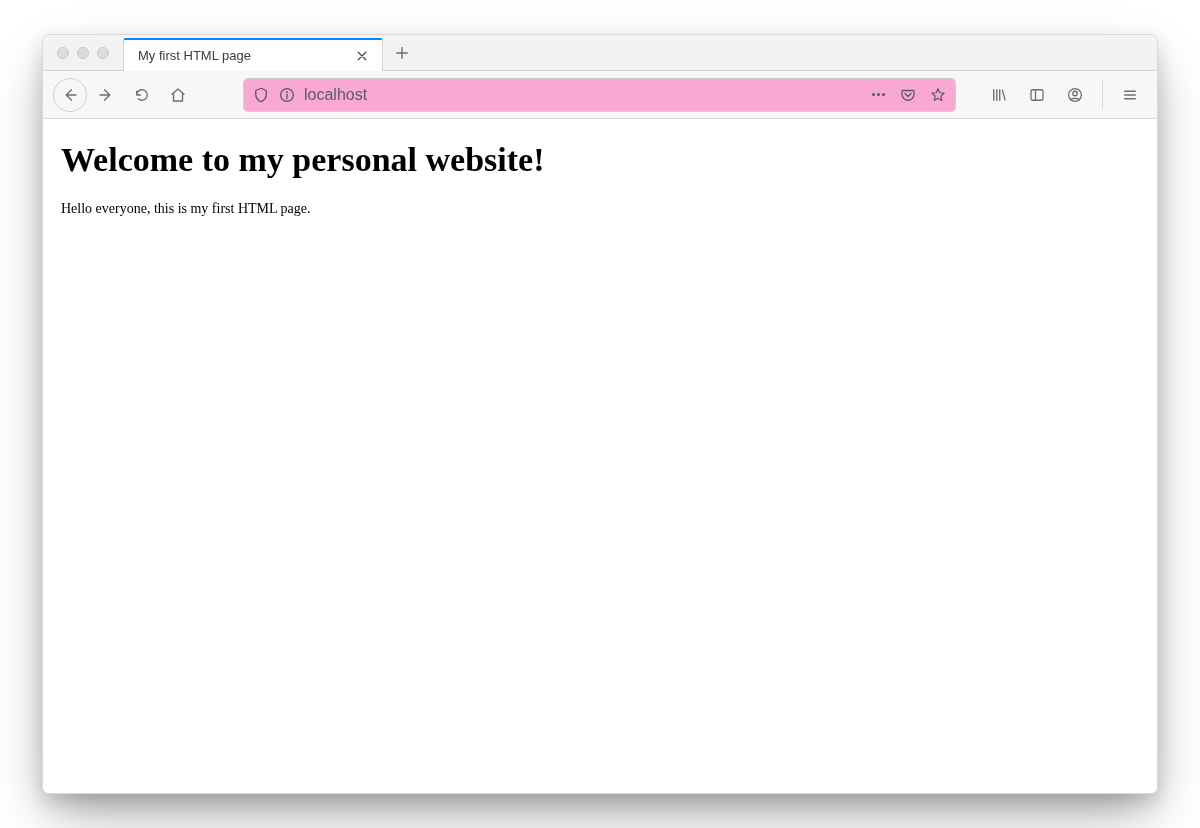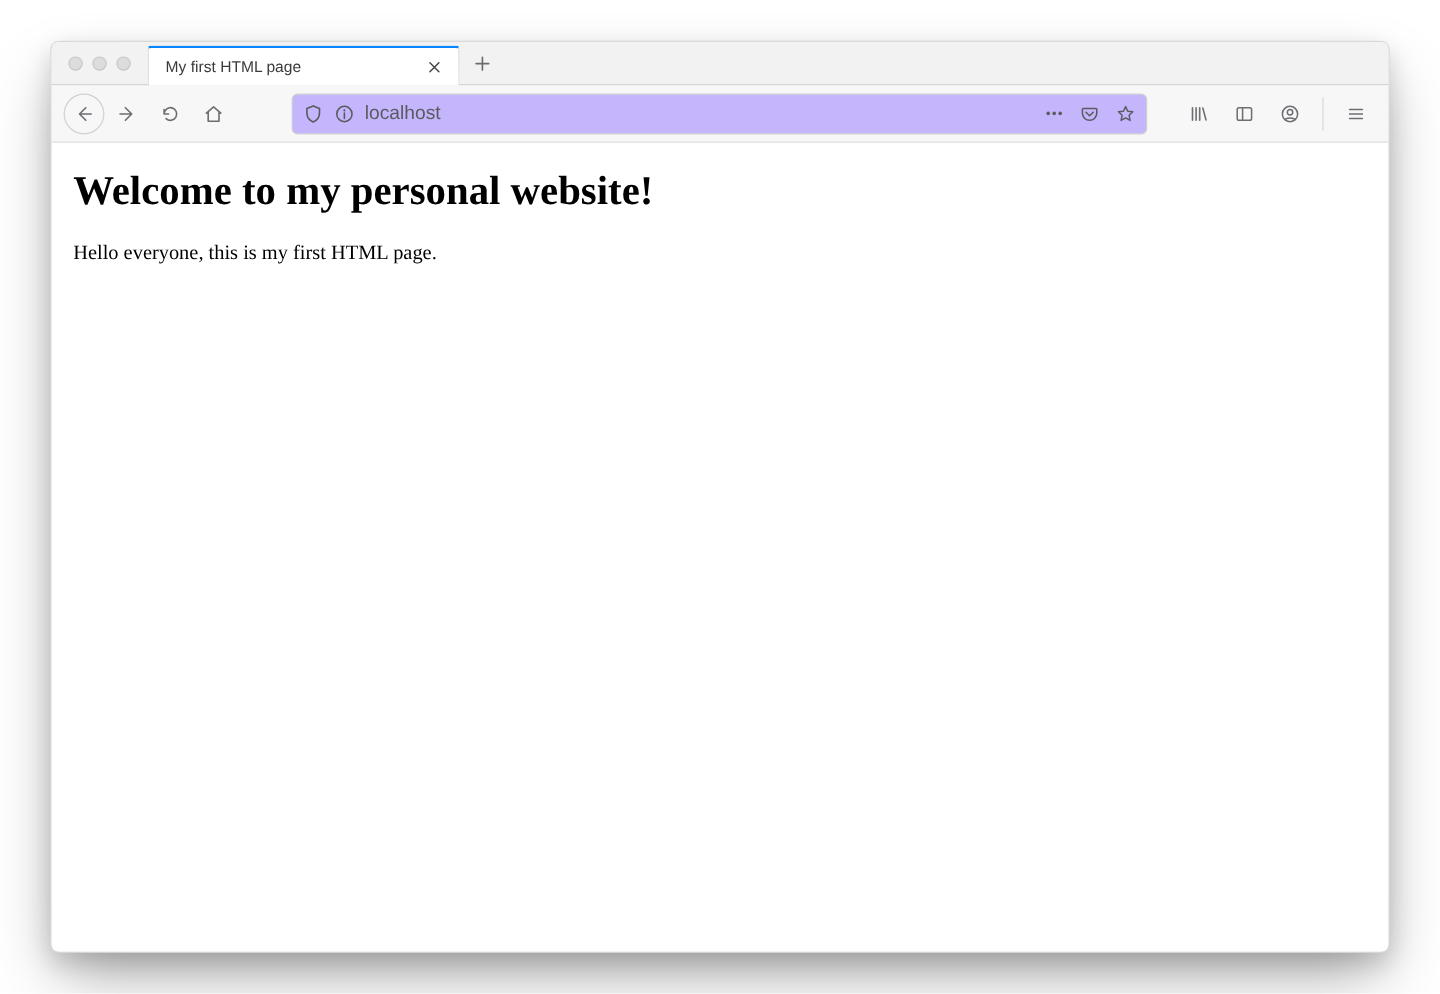--- a/index.html
+++ b/index.html
@@ -105,21 +105,21 @@
     .nav-btn.circled {
       border: 1px solid #d1d1d4;
       border-radius: 50%;
     }
     .nav-btn svg { width: 18px; height: 18px; }
     .spacer-sm { width: 36px; }
     .urlbar {
       flex: 1;
       margin: 0 8px;
       height: 34px;
-      background: #c4b5fd;
+      background: #f9a8d4;
       border: 1px solid #cfcfd2;
       border-radius: 5px;
       display: flex;
       align-items: center;
       padding: 0 8px;
       gap: 8px;
     }
     .urlbar .ubicon {
       width: 18px;
       height: 18px;
@@ -164,21 +164,21 @@
       font-family: "Times New Roman", Times, serif;
       color: #000000;
       overflow: auto;
     }
     .page-content h1 {
       font-size: 34px;
       font-weight: 700;
       margin-bottom: 22px;
     }
     .page-content p {
-      font-size: 17px;
+      font-size: 14px;
     }
     .ellipsis-dots {
       display: flex;
       gap: 2px;
       align-items: center;
     }
     .ellipsis-dots span {
       width: 3px; height: 3px; border-radius: 50%; background: #5b5b5f;
     }
   </style>

